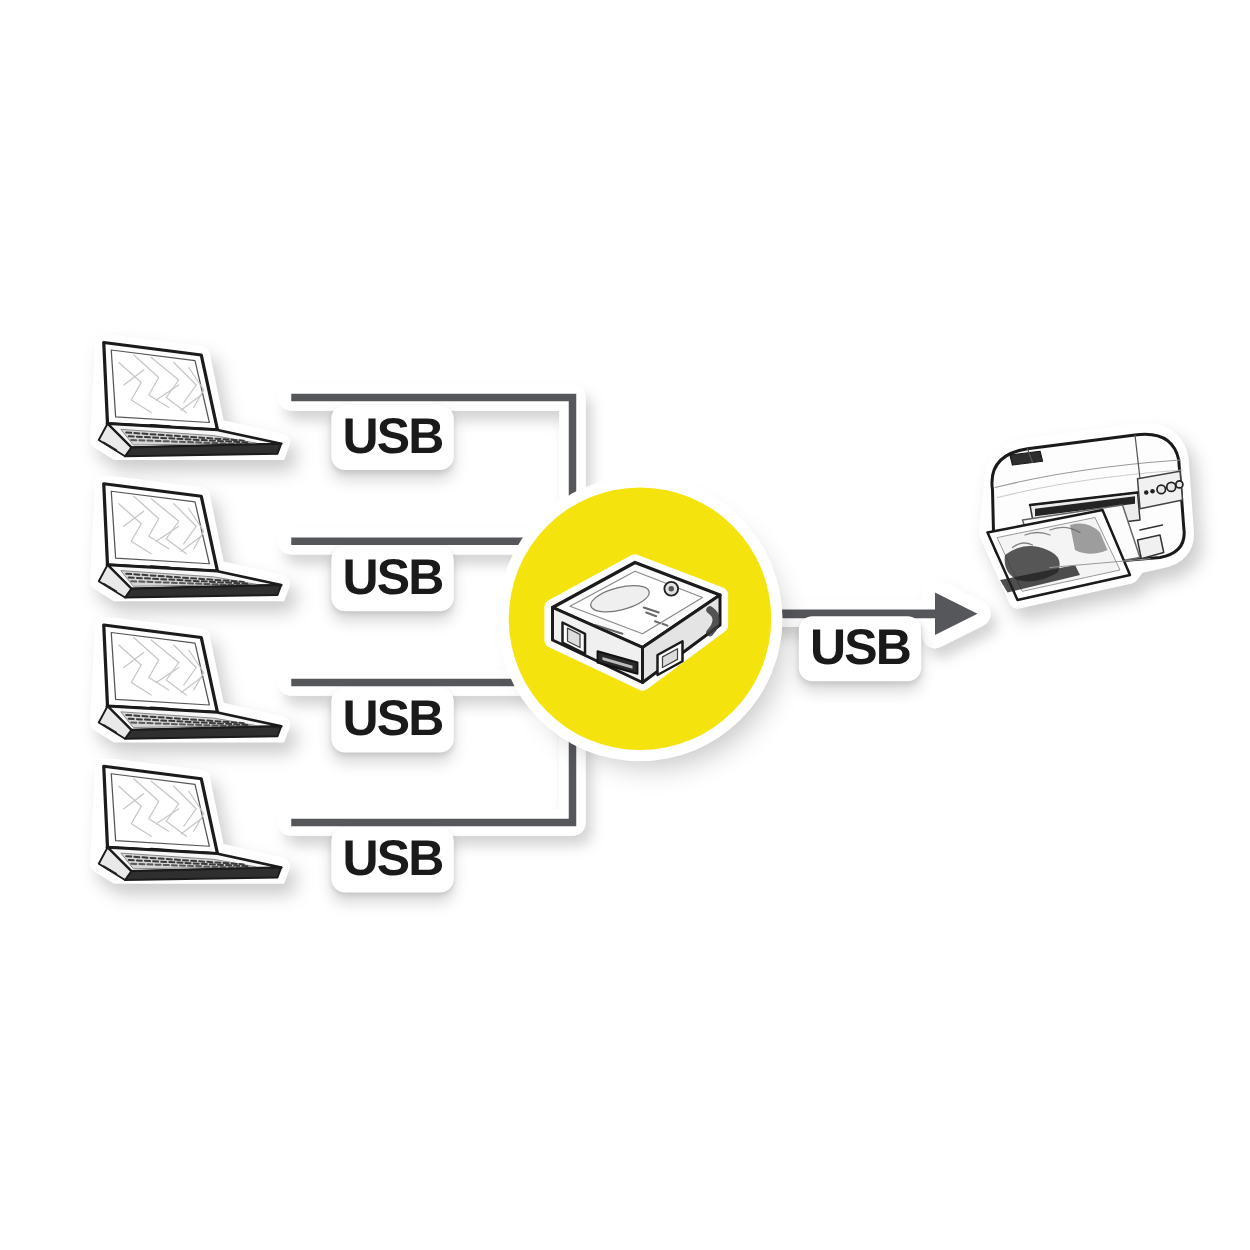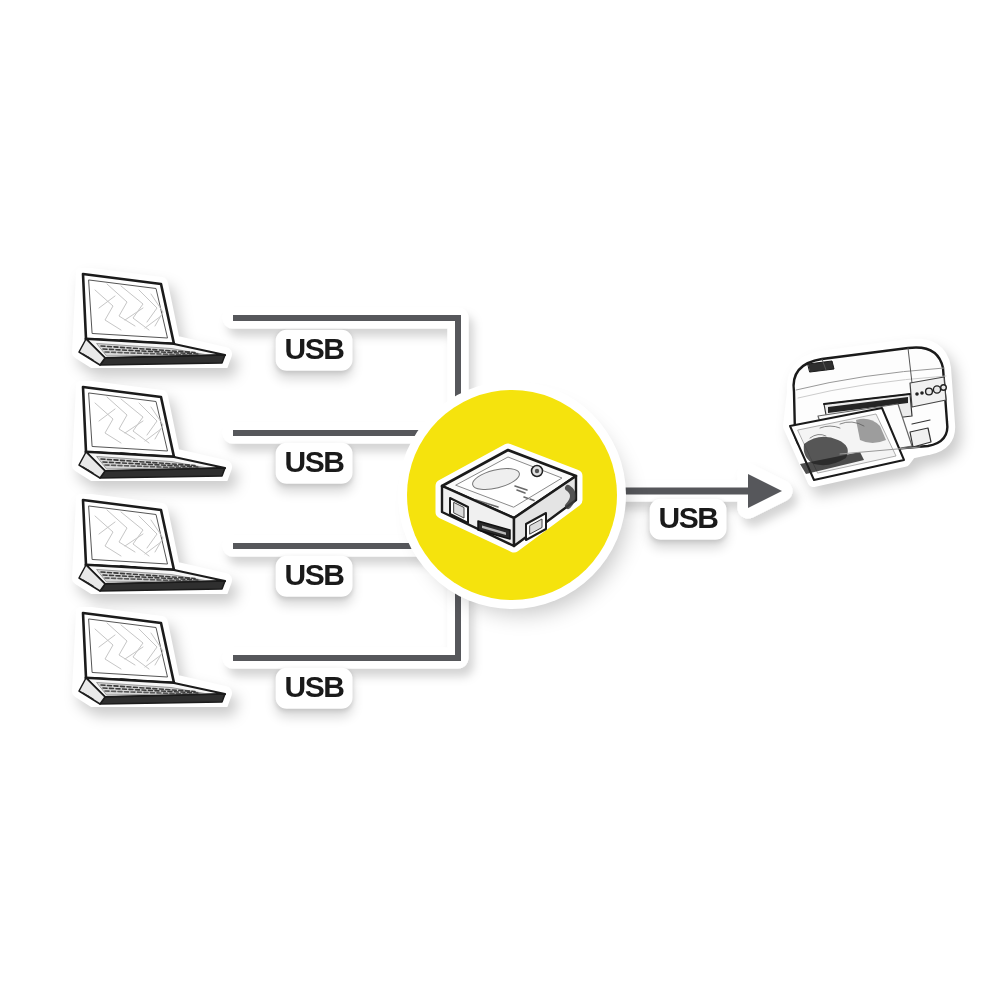--- a/index.html
+++ b/index.html
@@ -20,21 +20,21 @@
   .figure{position:absolute;}
   .sticker{filter:drop-shadow(6px 9px 7px rgba(0,0,0,0.20));}
   .hub-circle{
     position:absolute;left:407px;top:390px;width:210px;height:210px;
     background:var(--highlight);border-radius:50%;
     box-shadow:0 0 0 9px #fff, 10px 14px 22px rgba(0,0,0,0.22);
   }
   .usb-pill{
     position:absolute;transform:translate(-50%,-50%);
     background:var(--label_bg);color:var(--label_text);
-    font-weight:bold;font-size:30px;letter-spacing:-1.5px;
+    font-weight:bold;font-size:40px;letter-spacing:-1.5px;
     line-height:1.15;padding:2px 9px 4px;border-radius:11px;
     box-shadow:0 8px 12px rgba(0,0,0,0.16),0 2px 4px rgba(0,0,0,0.10);
     white-space:nowrap;
   }
   .pill-1{left:314px;top:350px;}
   .pill-2{left:314px;top:463px;}
   .pill-3{left:314px;top:576px;}
   .pill-4{left:314px;top:688px;}
   .pill-out{left:688px;top:519px;}
   svg{display:block;}

